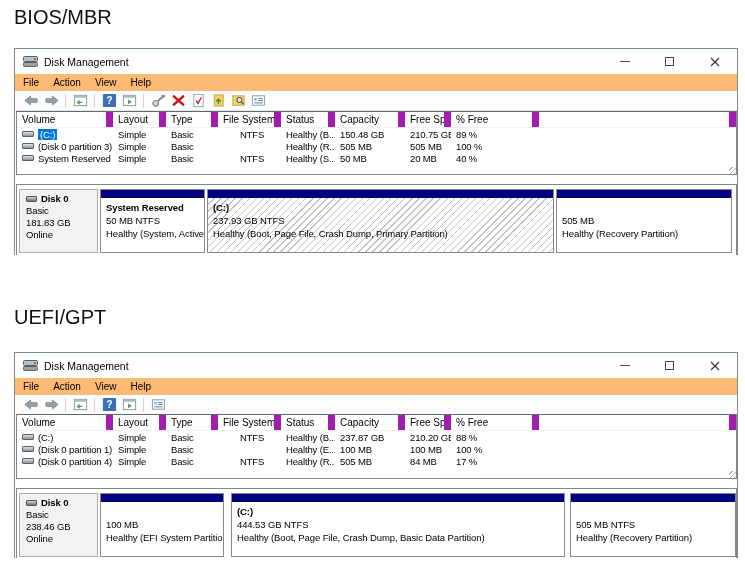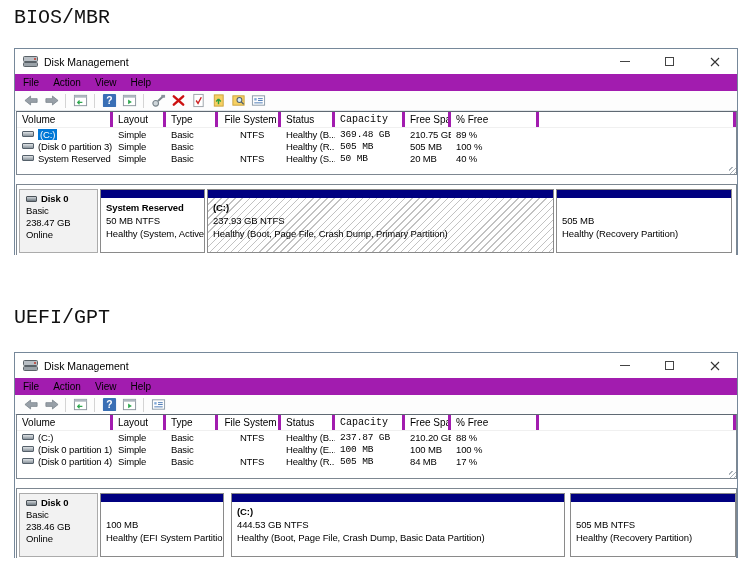--- a/index.html
+++ b/index.html
@@ -3,60 +3,60 @@
 <meta charset="utf-8">
 <style>
   * { margin:0; padding:0; box-sizing:border-box; }
   html,body { background:#ffffff; }
   body {
     width:745px; height:568px; position:relative; overflow:hidden;
     font-family:"Liberation Sans", sans-serif; color:#000;
   }
   .page-heading {
     position:absolute; left:14px; font-size:20px; color:#111;
-    font-family:Liberation Mono, monospace; letter-spacing:0;
+    font-family:Liberation Sans, sans-serif; letter-spacing:0;
   }
   #heading1 { top:6px; }
   #heading2 { top:306px; }
 
   
   .win {
     position:absolute; left:14px; width:724px; background:#fff;
     border:1px solid #76889a; border-bottom:none; overflow:hidden;
   }
   #win1 { top:48px; height:207px; }
   #win2 { top:352px; height:206px; }
 
   .titlebar { height:25px; position:relative; display:flex; align-items:center; padding-left:8px; background:#fff; }
   .title-icon { width:15px; height:13px; margin-right:6px; flex:0 0 auto; }
   .title-text { font-size:10.5px;text-align:right; }
   .controls { position:absolute; right:0; top:0; height:25px; display:flex; }
   .ctrl { width:45px; height:25px; display:flex; align-items:center; justify-content:center; }
   .glyph-min { width:10px; height:1px; background:#444; }
   .glyph-max { width:9px; height:9px; border:1px solid #444; background:#fff; }
 
-  .menubar { height:17px; display:flex; align-items:center; padding-left:8px; font-size:10px; background:#a21caf; }
+  .menubar { height:17px; display:flex; align-items:center; padding-left:8px; font-size:10px; background:#fdba74; }
   .menu-item { padding:0 9px 0 0; margin-right:5px; }
 
   .toolbar { height:20px; display:flex; align-items:center; padding-left:6px; background:#fdfdfd; border-bottom:1px solid #e3e7ea; }
   .tool { width:16px; height:16px; margin:0 2px; display:flex; align-items:center; justify-content:center; }
   .tsep { width:1px; height:14px; background:#d4d4d4; margin:0 4px; }
 
   
   .table-pane {
     position:absolute; left:1px; right:0; top:62px; height:64px;
     border:1px solid #7d8791; border-top-color:#5f6973; background:#fff; overflow:hidden;
   }
   .vh-row { display:flex; height:16px; font-size:10px; background:#fff; border-bottom:1px solid #f0f0f0; }
-  .vh-cell { border-right:3px solid #a21caf; padding:2px 0 0 5px; white-space:nowrap; overflow:hidden; }
+  .vh-cell { border-right:7px solid #a21caf; padding:2px 0 0 5px; white-space:nowrap; overflow:hidden; }
   .v-row { display:flex; height:12px; align-items:center; font-size:9.5px; letter-spacing:-0.15px; }
   .v-row:first-of-type { margin-top:1px; }
   .v-cell { padding-left:5px; white-space:nowrap; overflow:hidden; }
   .c-vol{width:96px;} .c-layout{width:53px;} .c-type{width:52px;} .c-fs{width:63px;text-align:center;}
-  .c-status{width:54px;} .c-cap{width:70px;font-family:Liberation Mono, monospace;} .c-free{width:46px;} .c-pct{width:88px;} .c-fill{flex:1;}
+  .c-status{width:54px;} .c-cap{width:70px;} .c-free{width:46px;} .c-pct{width:88px;} .c-fill{flex:1;}
   .vol-cell { display:flex; align-items:center; }
   .drive-ico { width:12px; height:6px; border:1px solid #55606a; border-radius:1px;
                background:linear-gradient(#dfe3e6,#8a949c); margin-right:4px; flex:0 0 auto; }
   .sel { background:#0078d7; color:#fff; padding:0 2px; }
   .grip { position:absolute; right:0; bottom:0; width:7px; height:7px;
           background:repeating-linear-gradient(135deg, transparent 0 2px, #aab2b9 2px 3px); }
 
   
   .disk-pane {
     position:absolute; left:1px; right:0; top:135px; height:71px;
@@ -200,21 +200,21 @@
     </div>
     <div class="v-row">
       <div class="v-cell c-vol vol-cell">
           <div class="drive-ico"></div>
           <span class="sel">(C:)</span>
         </div>
       <div class="v-cell c-layout">Simple</div>
       <div class="v-cell c-type">Basic</div>
       <div class="v-cell c-fs">NTFS</div>
       <div class="v-cell c-status">Healthy (B...</div>
-      <div class="v-cell c-cap">369.48 GB</div>
+      <div class="v-cell c-cap">150.48 GB</div>
       <div class="v-cell c-free">210.75 GB</div>
       <div class="v-cell c-pct">89 %</div>
     </div>
     <div class="v-row">
       <div class="v-cell c-vol vol-cell">
           <div class="drive-ico"></div>
           <span>(Disk 0 partition 3)</span>
         </div>
       <div class="v-cell c-layout">Simple</div>
       <div class="v-cell c-type">Basic</div>
@@ -241,21 +241,21 @@
   </div>
 
   <div class="disk-pane">
     <div class="disk-row">
       <div class="disk-label">
         <div class="disk-name">
             <div class="disk-ico"></div>
             <span>Disk 0</span>
           </div>
         <div>Basic</div>
-        <div>238.47 GB</div>
+        <div>181.83 GB</div>
         <div>Online</div>
       </div>
       <div class="parts" style="width:632px;">
         <div class="part" style="left:0; width:105px;">
           <div class="part-bar"></div>
           <div class="part-body">
             <div class="p-name">System Reserved</div>
             <div>50 MB NTFS</div>
             <div>Healthy (System, Active,</div>
           </div>

